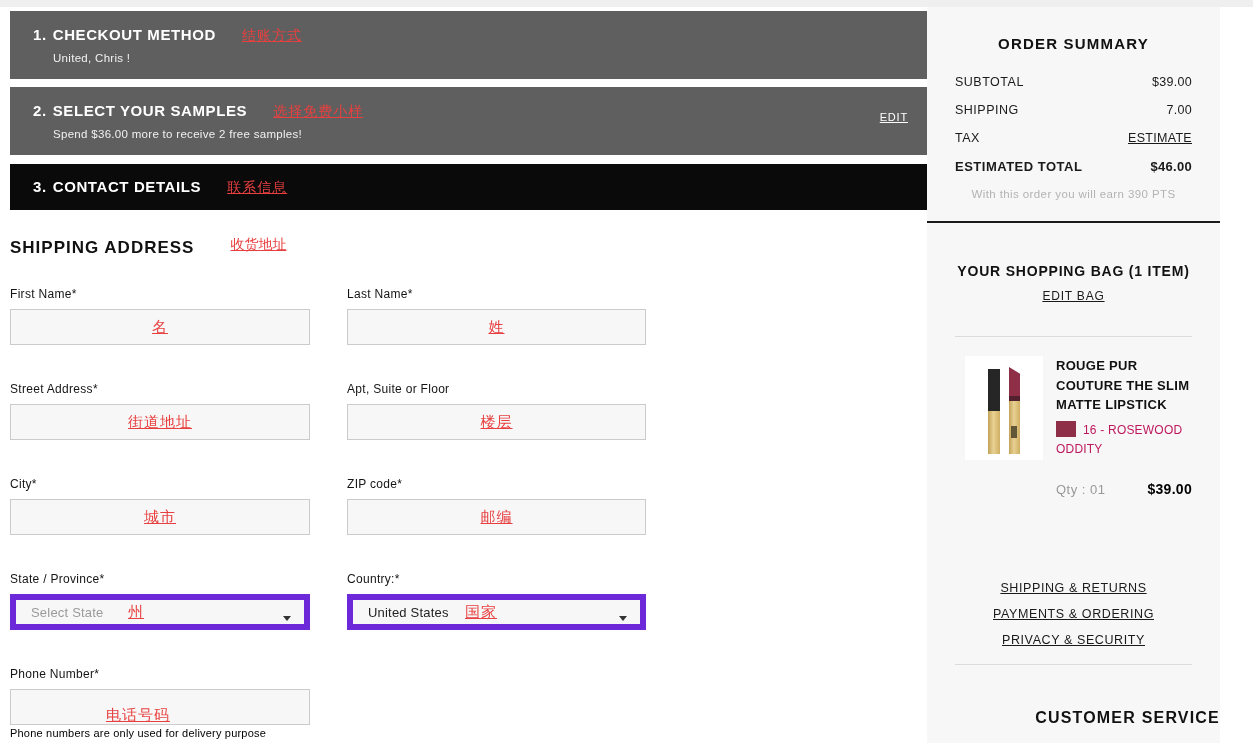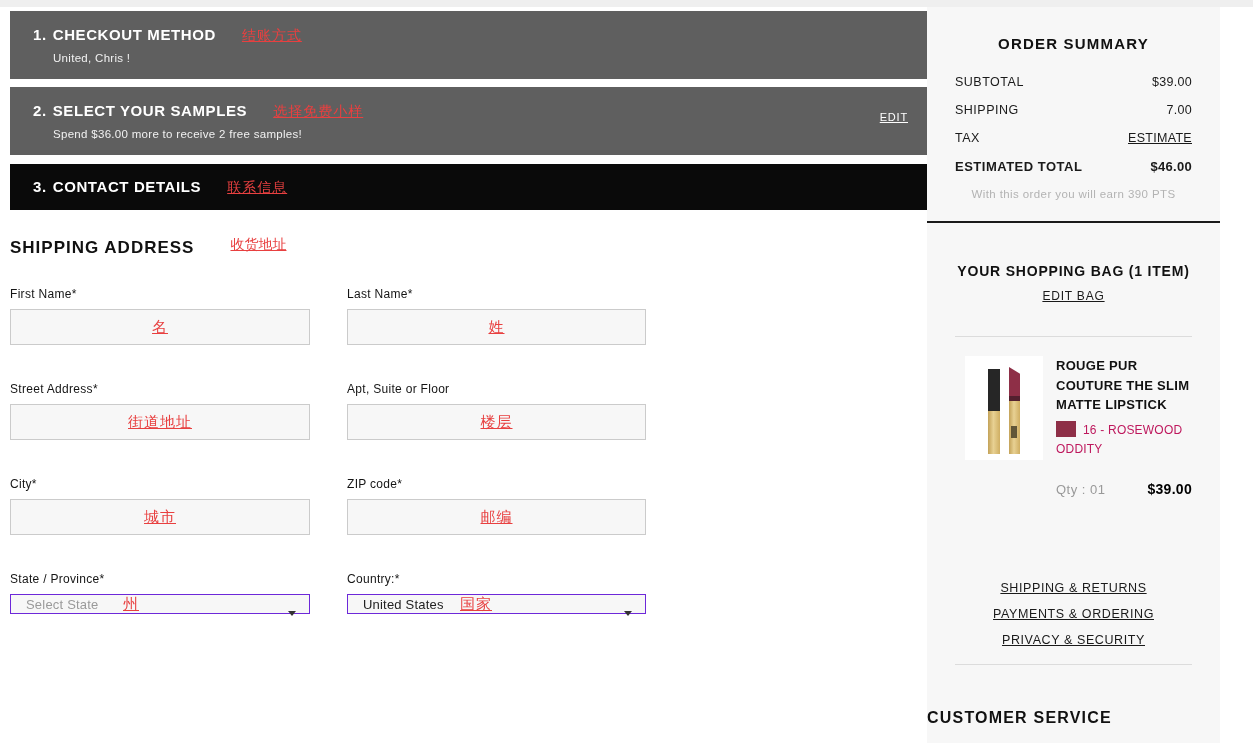--- a/index.html
+++ b/index.html
@@ -51,22 +51,22 @@
     gap:37px;
   }
   .field-label { font-size:12px; color:#151515; letter-spacing:0.3px; margin-bottom:8px; }
   .input-box {
     position:relative; height:36px;
     background:#f7f7f7; border:1px solid #cbcbcb;
     display:flex; align-items:center; justify-content:center;
   }
   .box-zh { font-size:15px; letter-spacing:1px; }
   .select-box {
-    position:relative; height:20px;
-    background:#f7f7f7; border:1px solid #6d28d9;
+    position:relative; height:36px;
+    background:#f7f7f7; border:6px solid #6d28d9;
     display:flex; align-items:center;
     cursor:pointer;
   }
   .select-placeholder { font-size:13px; color:#9a9a9a; padding-left:15px; letter-spacing:0.2px; }
   .select-value { font-size:13px; color:#222; padding-left:15px; letter-spacing:0.2px; }
   .select-zh { position:absolute; left:112px; font-size:15px; letter-spacing:1px; }
   .caret {
     position:absolute; right:13px; top:16px;
     width:0; height:0;
     border-left:4px solid transparent;
@@ -113,21 +113,21 @@
   #product-name { font-size:13px; font-weight:bold; line-height:1.5; letter-spacing:0.3px; }
   #shade-row { margin-top:6px; font-size:12px; color:#be185d; line-height:1.6; letter-spacing:0.2px; }
   #shade-swatch { display:inline-block; width:20px; height:16px; background:#8e2f47; vertical-align:-3px; margin-right:7px; }
   #qty-row { display:flex; justify-content:space-between; align-items:baseline; margin-top:22px; }
   #qty-label { font-size:13px; color:#999; letter-spacing:0.5px; }
   #item-price { font-size:14px; font-weight:bold; color:#000; letter-spacing:0.3px; }
 
   #side-links { margin-top:84px; text-align:center; }
   .side-link { display:block; font-size:12.5px; letter-spacing:0.6px; color:#1a1a1a; text-decoration:underline; margin-bottom:12px; cursor:pointer; }
   #divider-cs { margin-top:17px; }
-  #cs-title { margin-top:44px; text-align:left; font-size:16px; font-weight:bold; letter-spacing:1.2px; }
+  #cs-title { margin-top:44px; text-align:right; font-size:16px; font-weight:bold; letter-spacing:1.2px; }
 </style>
 </head>
 <body>
 
 <div id="top-strip"></div>
 
 <div id="main">
 
   <div id="step1" class="step-bar bar-gray">
     <div class="step-heading">
@@ -210,20 +210,27 @@
 
     <div class="field">
       <div class="field-label">Country:*</div>
       <div class="select-box">
         <span class="select-value">United States</span>
         <span class="zh select-zh">国家</span>
         <span class="caret"></span>
       </div>
     </div>
 
+    <div class="field">
+      <div class="field-label">Phone Number*</div>
+      <div class="input-box" id="phone-box">
+        <span class="zh box-zh">电话号码</span>
+      </div>
+      <div id="phone-note">Phone numbers are only used for delivery purpose</div>
+    </div>
 
   </div>
 </div>
 
 <div id="sidebar">
 
   <div id="summary-title" class="side-pad">ORDER SUMMARY</div>
 
   <div id="summary-rows" class="side-pad">
     <div class="sum-row">

